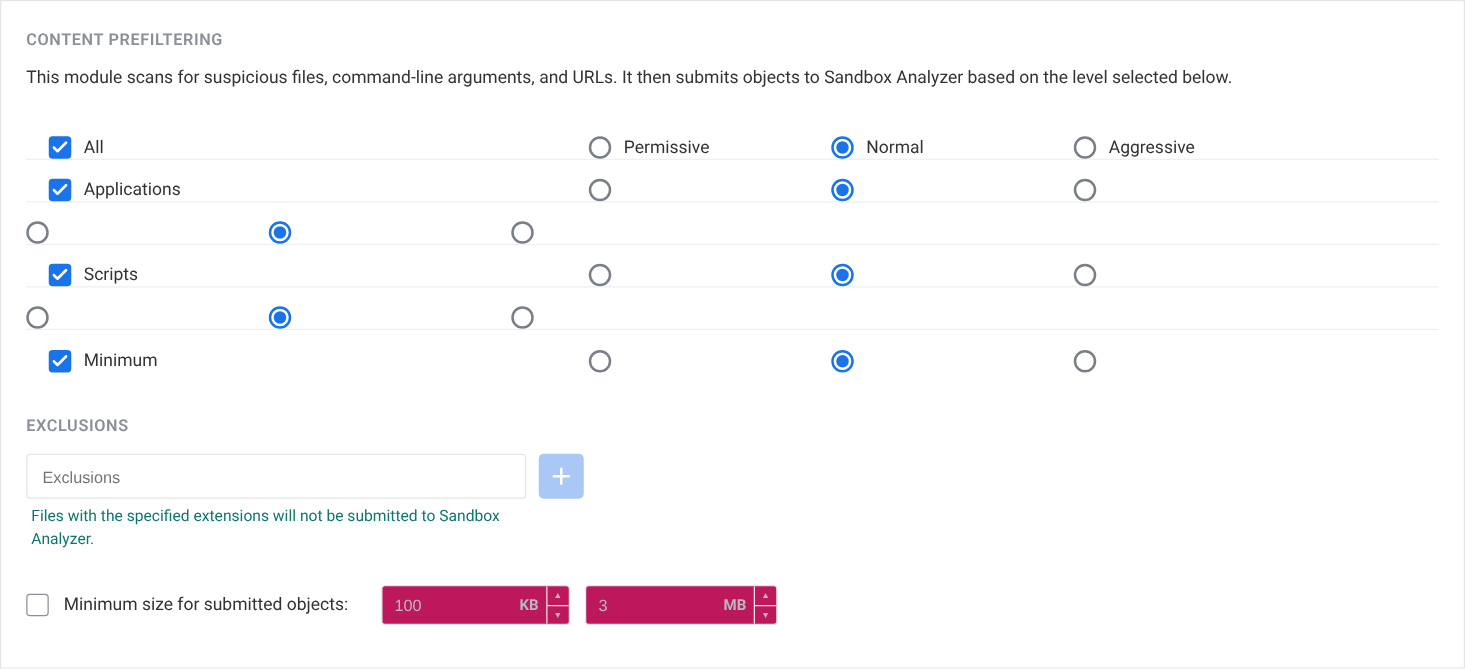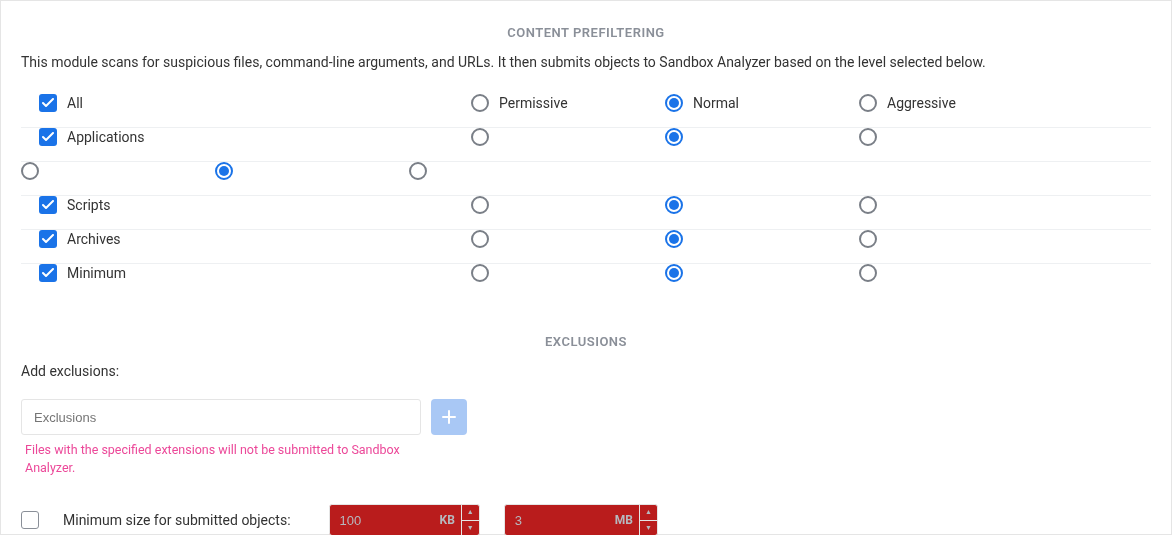--- a/index.html
+++ b/index.html
@@ -15,33 +15,32 @@
       border: 1px solid #e5e5e5;
       padding: 24px 20px 20px 20px;
       position: relative;
     }
     .section-title {
       font-size: 13px;
       font-weight: 600;
       letter-spacing: 0.5px;
       color: #8a8f98;
       margin-bottom: 14px;
-      text-align: center;
     }
     .description {
       font-size: 14px;
       color: #333;
       margin-bottom: 24px;
     }
     .table {
       width: 100%;
     }
     .row {
       display: flex;
-      align-items: flex-start;
+      align-items: flex-end;
       height: 34px;
       border-bottom: 1px solid #eef0f2;
     }
     .row:last-child { border-bottom: none; }
     .col-check {
       width: 450px;
       display: flex;
       align-items: center;
       padding-left: 18px;
     }
@@ -121,51 +120,51 @@
       height: 36px;
       background: #a9c8f5;
       border-radius: 4px;
       display: flex;
       align-items: center;
       justify-content: center;
       cursor: pointer;
     }
     .hint {
       font-size: 12.5px;
-      color: #ec4899;
+      color: #0f766e;
       line-height: 1.4;
       max-width: 400px;
       margin-left: 4px;
     }
     .size-row {
       display: flex;
       align-items: center;
       margin-top: 28px;
-      gap: 24px;
+      gap: 12px;
     }
     .size-check {
       width: 18px;
       height: 18px;
       border: 1.5px solid #8a8f98;
       border-radius: 3px;
       background: #fff;
       cursor: pointer;
     }
     .size-label {
       font-size: 14px;
       color: #333;
       margin-right: 14px;
     }
     .num-wrap {
       display: flex;
       align-items: center;
       border: 1px solid #e5e5e5;
       border-radius: 3px;
       height: 32px;
-      background: #b91c1c;
+      background: #be185d;
       overflow: hidden;
     }
     .num-input {
       border: none;
       width: 110px;
       height: 100%;
       padding: 0 10px;
       font-size: 13px;
       color: #b6b9bf;
       background: transparent;
@@ -280,28 +279,20 @@
         </div>
       <div class="col-radio">
           <div class="radio selected"></div>
         </div>
       <div class="col-radio">
           <div class="radio"></div>
         </div>
     </div>
 
     <div class="row">
-      <div class="col-check">
-        <div class="checkbox">
-          <svg width="12" height="10" viewBox="0 0 12 10">
-              <path d="M1 5 L4 8 L11 1" stroke="#fff" stroke-width="2" fill="none" stroke-linecap="round" stroke-linejoin="round"></path>
-            </svg>
-        </div>
-        <span class="item-label">Archives</span>
-      </div>
       <div class="col-radio">
           <div class="radio"></div>
         </div>
       <div class="col-radio">
           <div class="radio selected"></div>
         </div>
       <div class="col-radio">
           <div class="radio"></div>
         </div>
     </div>
@@ -321,21 +312,20 @@
       <div class="col-radio">
           <div class="radio selected"></div>
         </div>
       <div class="col-radio">
           <div class="radio"></div>
         </div>
     </div>
   </div>
 
   <div class="section-title exclusions">EXCLUSIONS</div>
-  <div class="add-excl-label">Add exclusions:</div>
 
   <div class="exclusions-row">
     <input class="text-input" placeholder="Exclusions" style="">
     <div class="add-btn">
       <svg width="16" height="16" viewBox="0 0 16 16">
           <path d="M8 2 v12 M2 8 h12" stroke="#fff" stroke-width="2" stroke-linecap="round"></path>
         </svg>
     </div>
   </div>
   <div class="hint">Files with the specified extensions will not be submitted to Sandbox Analyzer.</div>

